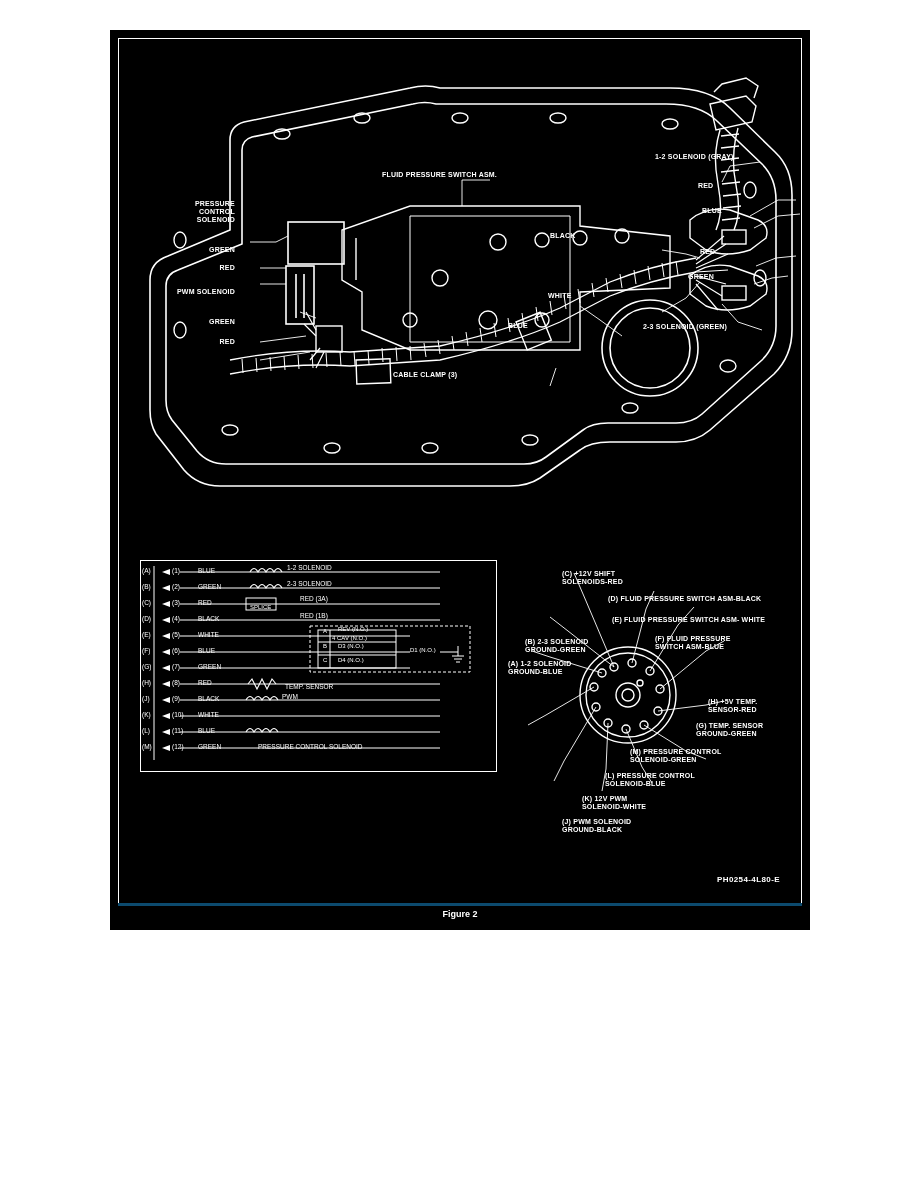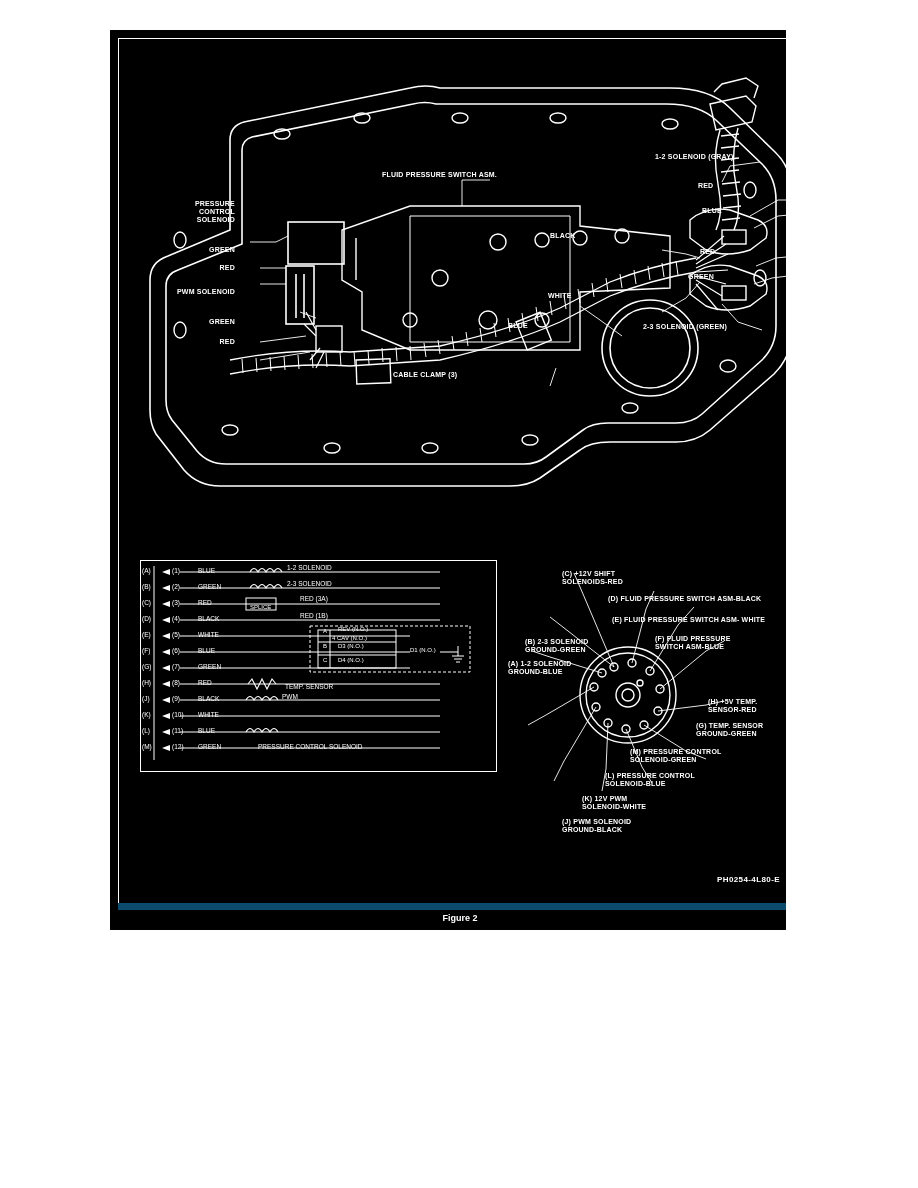--- a/index.html
+++ b/index.html
@@ -1,17 +1,17 @@
 <!DOCTYPE html>
 <html><head>
 <meta charset="utf-8">
 <style>
   html,body{margin:0;padding:0;background:#ffffff;}
   body{width:918px;height:1188px;font-family:"Liberation Sans",sans-serif;color:#000;}
-  #page{position:relative;width:786px;height:1188px;overflow:hidden;background:#fff;}
+  #page{position:relative;width:918px;height:1188px;overflow:hidden;background:#fff;}
 
   
   #plate{
     position:absolute;left:110px;top:30px;width:700px;height:900px;
     background:#000;
   }
   
   #plate:before{
     content:"";position:absolute;left:8px;top:8px;right:8px;bottom:8px;
     border:1px solid #ffffff;box-sizing:border-box;
@@ -22,21 +22,21 @@
   }
   .lbl.b{font-weight:bold;}
   .lbl.r{text-align:right;}
 
   svg{display:block;}
   #art{position:absolute;left:0;top:0;width:700px;height:900px;}
 
   
   #figbar{
     position:absolute;left:118px;top:903px;width:684px;height:19px;
-    background:#000;border-top:7px solid #0c4a6e;
+    background:#000;border-top:3px solid #0c4a6e;
   }
   #figcap{
     position:absolute;left:0;top:3px;width:684px;text-align:center;
     color:#fff;font-size:9px;font-weight:bold;font-family:"Liberation Sans",sans-serif;
   }
   #partno{
     position:absolute;right:30px;top:845px;color:#fff;font-size:8px;font-weight:bold;
     letter-spacing:.4px;
   }
   

